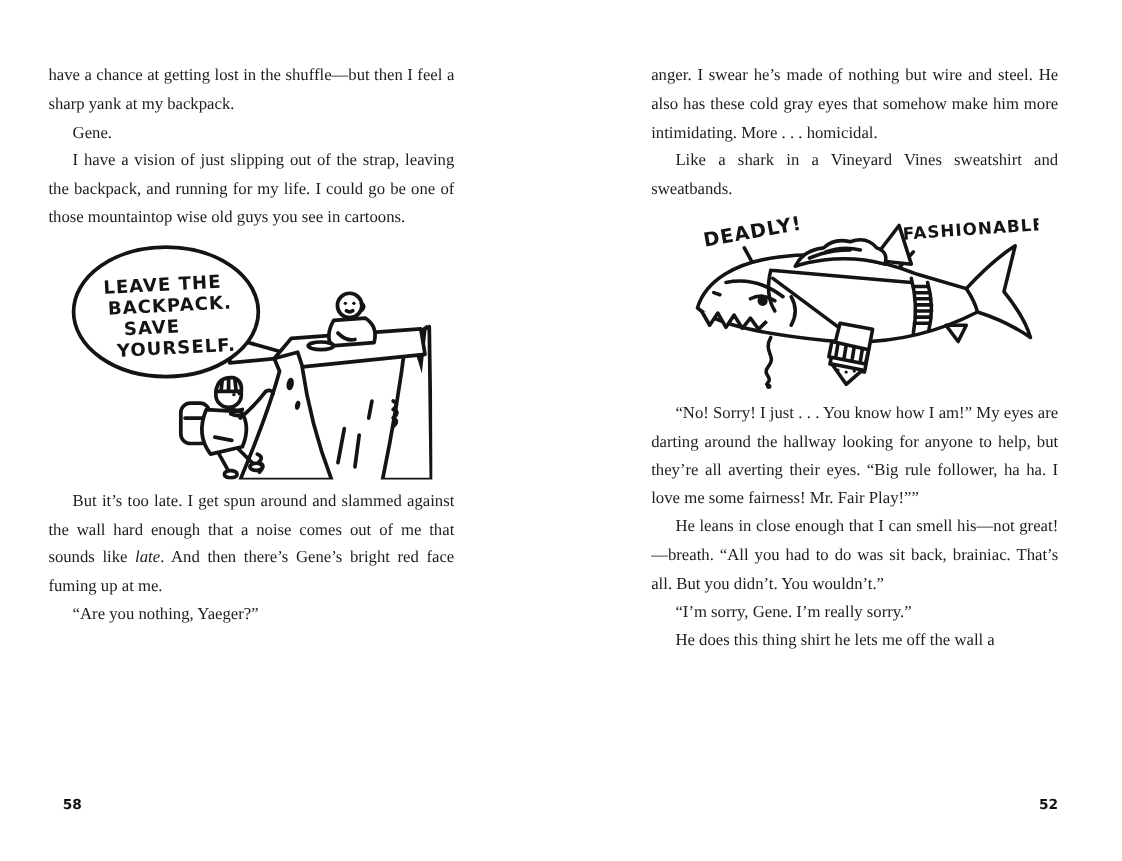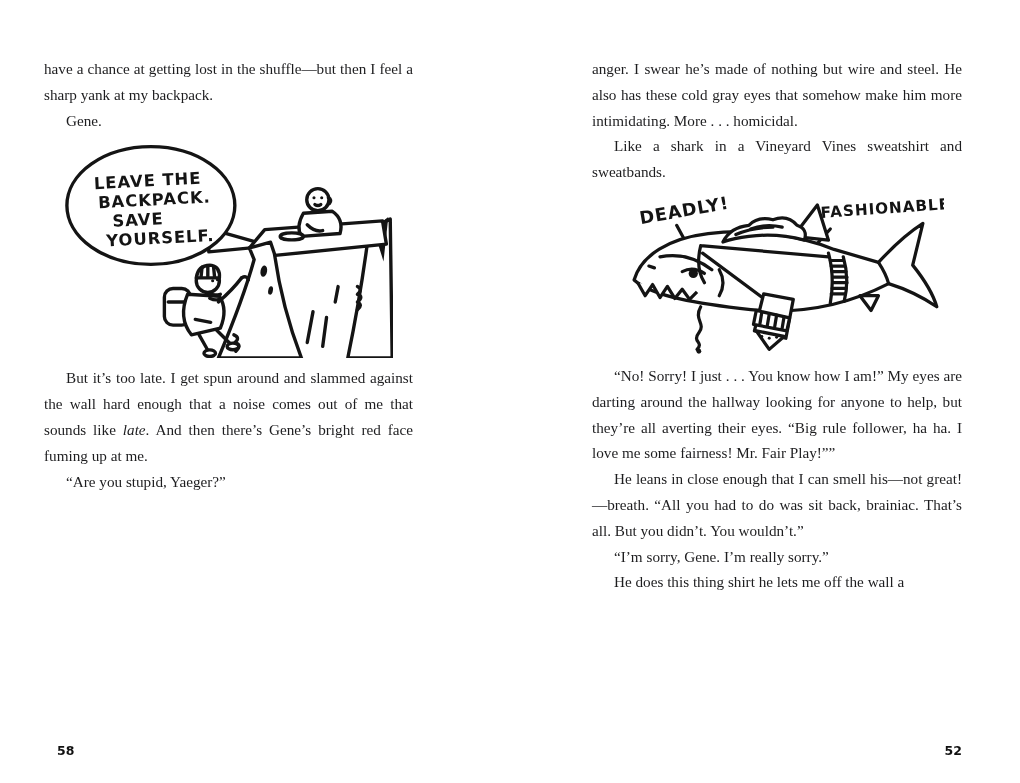--- a/index.html
+++ b/index.html
@@ -22,34 +22,35 @@
   .fig-right{height:162px;margin:7px 0 9px;}
   figure svg{display:block;height:100%;}
   .ink{stroke:#141414;fill:none;stroke-width:3.5;stroke-linecap:round;stroke-linejoin:round;}
   .ink-fill{stroke:#141414;fill:#ffffff;stroke-width:3.5;stroke-linejoin:round;}
   .solid{fill:#141414;stroke:none;}
   .hand{
     font-family:"DejaVu Sans", sans-serif;font-weight:bold;
     fill:#141414;letter-spacing:1px;
   }
   .page-number{
-    position:absolute;top:743px;
+    position:absolute;top:723px;
     font-family:"DejaVu Sans", sans-serif;font-weight:bold;
     font-size:12.5px;color:#111;
   }
   .pn-left{left:57px;}
   .pn-right{right:58px;}
 </style>
 </head>
 <body>
 
 <div class="column col-left">
   <div>
       <p><span>have a chance at getting lost in the shuffle—but then I feel a sharp yank at my backpack.</span></p>
       <p class="indent"><span>Gene.</span></p>
+      <p class="indent"><span>I have a vision of just slipping out of the strap, leaving the backpack, and running for my life. I could go be one of those mountaintop wise old guys you see in cartoons.</span></p>
     </div>
 
   <figure class="fig-left">
     <svg viewBox="0 0 340 230">
 
       <path class="ink-fill" d="M150,96 L214,114 L150,120 Z"></path>
 
       <ellipse class="ink-fill" cx="90" cy="72" rx="87" ry="61" stroke-width="4"></ellipse>
       <g class="hand" font-size="17" text-anchor="middle" transform="rotate(-3 90 72)">
         <text x="88" y="52">LEAVE THE</text>
@@ -96,21 +97,21 @@
         <path class="ink" d="M140,206 L149,222 M158,201 L172,215" stroke-width="3.5"></path>
         <ellipse class="ink-fill" cx="151" cy="225" rx="6" ry="3.4" stroke-width="2.5"></ellipse>
         <ellipse class="ink-fill" cx="175" cy="218" rx="6" ry="3.4" stroke-width="2.5"></ellipse>
         <path class="ink" d="M176,206 q7,3 1,8 q8,2 1,9" stroke-width="2.6"></path>
       </g>
     </svg>
   </figure>
 
   <div>
       <p class="indent"><span>But it’s too late. I get spun around and slammed against the wall hard enough that a noise comes out of me that sounds like </span><span class="italic">late</span><span>. And then there’s Gene’s bright red face fuming up at me.</span></p>
-      <p class="indent"><span>“Are you stupid, Yaeger?”</span></p>
+      <p class="indent"><span>“Are you nothing, Yaeger?”</span></p>
     </div>
 </div>
 
 <div class="column col-right">
   <div>
       <p><span>anger. I swear he’s made of nothing but wire and steel. He also has these cold gray eyes that somehow make him more intimidating. More . . . homicidal.</span></p>
       <p class="indent"><span>Like a shark in a Vineyard Vines sweatshirt and sweatbands.</span></p>
     </div>
 
   <figure class="fig-right">

